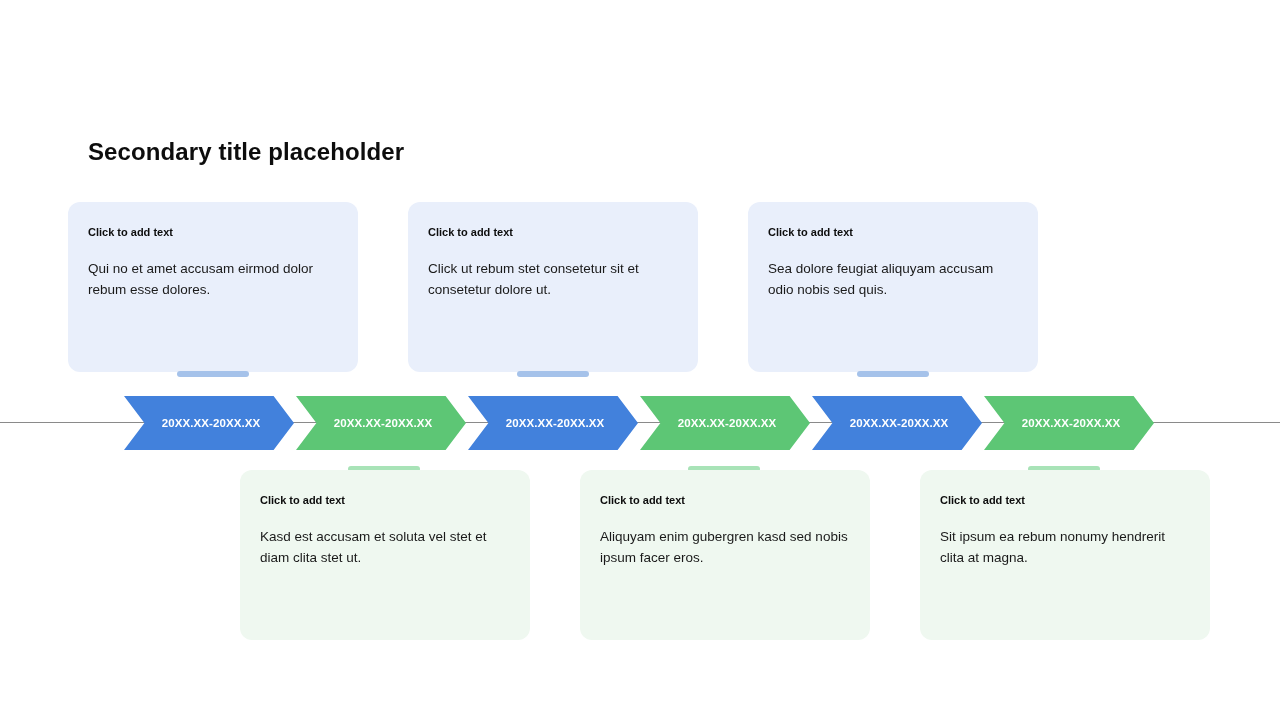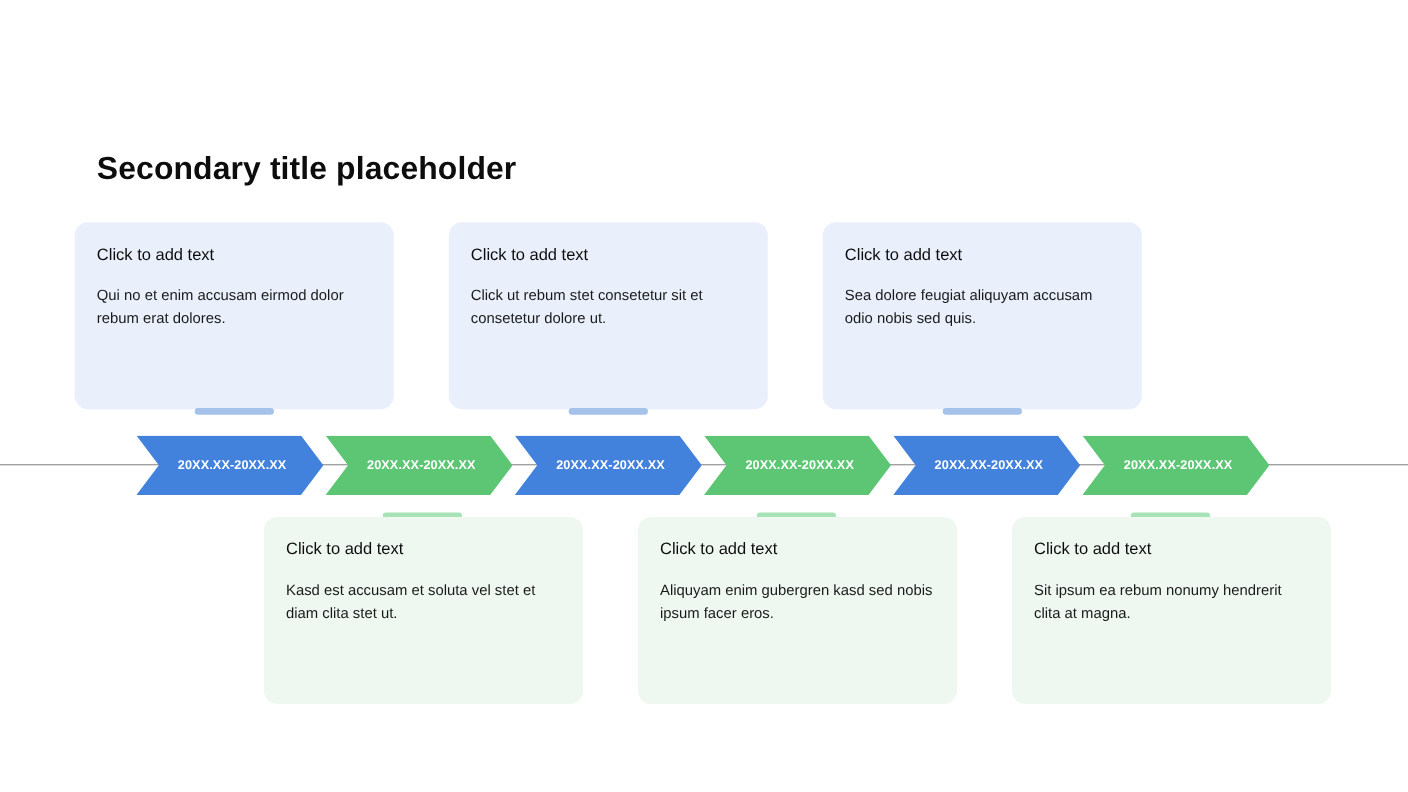--- a/index.html
+++ b/index.html
@@ -23,21 +23,21 @@
     width: 1280px;
     height: 720px;
     background: #ffffff;
   }
 
   
   #slide-title {
     position: absolute;
     left: 88px;
     top: 138px;
-    font-size: 29px;
+    font-size: 24px;
     font-weight: bold;
     color: #0d0d0d;
     letter-spacing: 0.1px;
     white-space: nowrap;
   }
 
   
   #timeline-baseline {
     position: absolute;
     left: 0;
@@ -89,22 +89,22 @@
   }
   .card.top {
     top: 202px;
     background: #e9effb;
   }
   .card.bottom {
     top: 470px;
     background: #eff8f0;
   }
   .card-title {
-    font-size: 15px;
-    font-weight: normal;
+    font-size: 11px;
+    font-weight: bold;
     color: #0d0d0d;
     line-height: 20px;
     margin: 0 0 16px 0;
     white-space: nowrap;
   }
   .card-body {
     font-size: 13.5px;
     color: #1a1a1a;
     line-height: 21px;
     margin: 0;
@@ -131,21 +131,21 @@
 <body>
 
 <div id="slide">
 
   <div id="slide-title">Secondary title placeholder</div>
 
   <div id="timeline-baseline"></div>
 
   <div class="card top" style="left:68px;">
     <div class="card-title">Click to add text</div>
-    <div class="card-body">Qui no et enim accusam eirmod dolor rebum erat dolores.</div>
+    <div class="card-body">Qui no et amet accusam eirmod dolor rebum esse dolores.</div>
   </div>
 
   <div class="card top" style="left:408px;">
     <div class="card-title">Click to add text</div>
     <div class="card-body">Click ut rebum stet consetetur sit et consetetur dolore ut.</div>
   </div>
 
   <div class="card top" style="left:748px;">
     <div class="card-title">Click to add text</div>
     <div class="card-body">Sea dolore feugiat aliquyam accusam odio nobis sed quis.</div>

